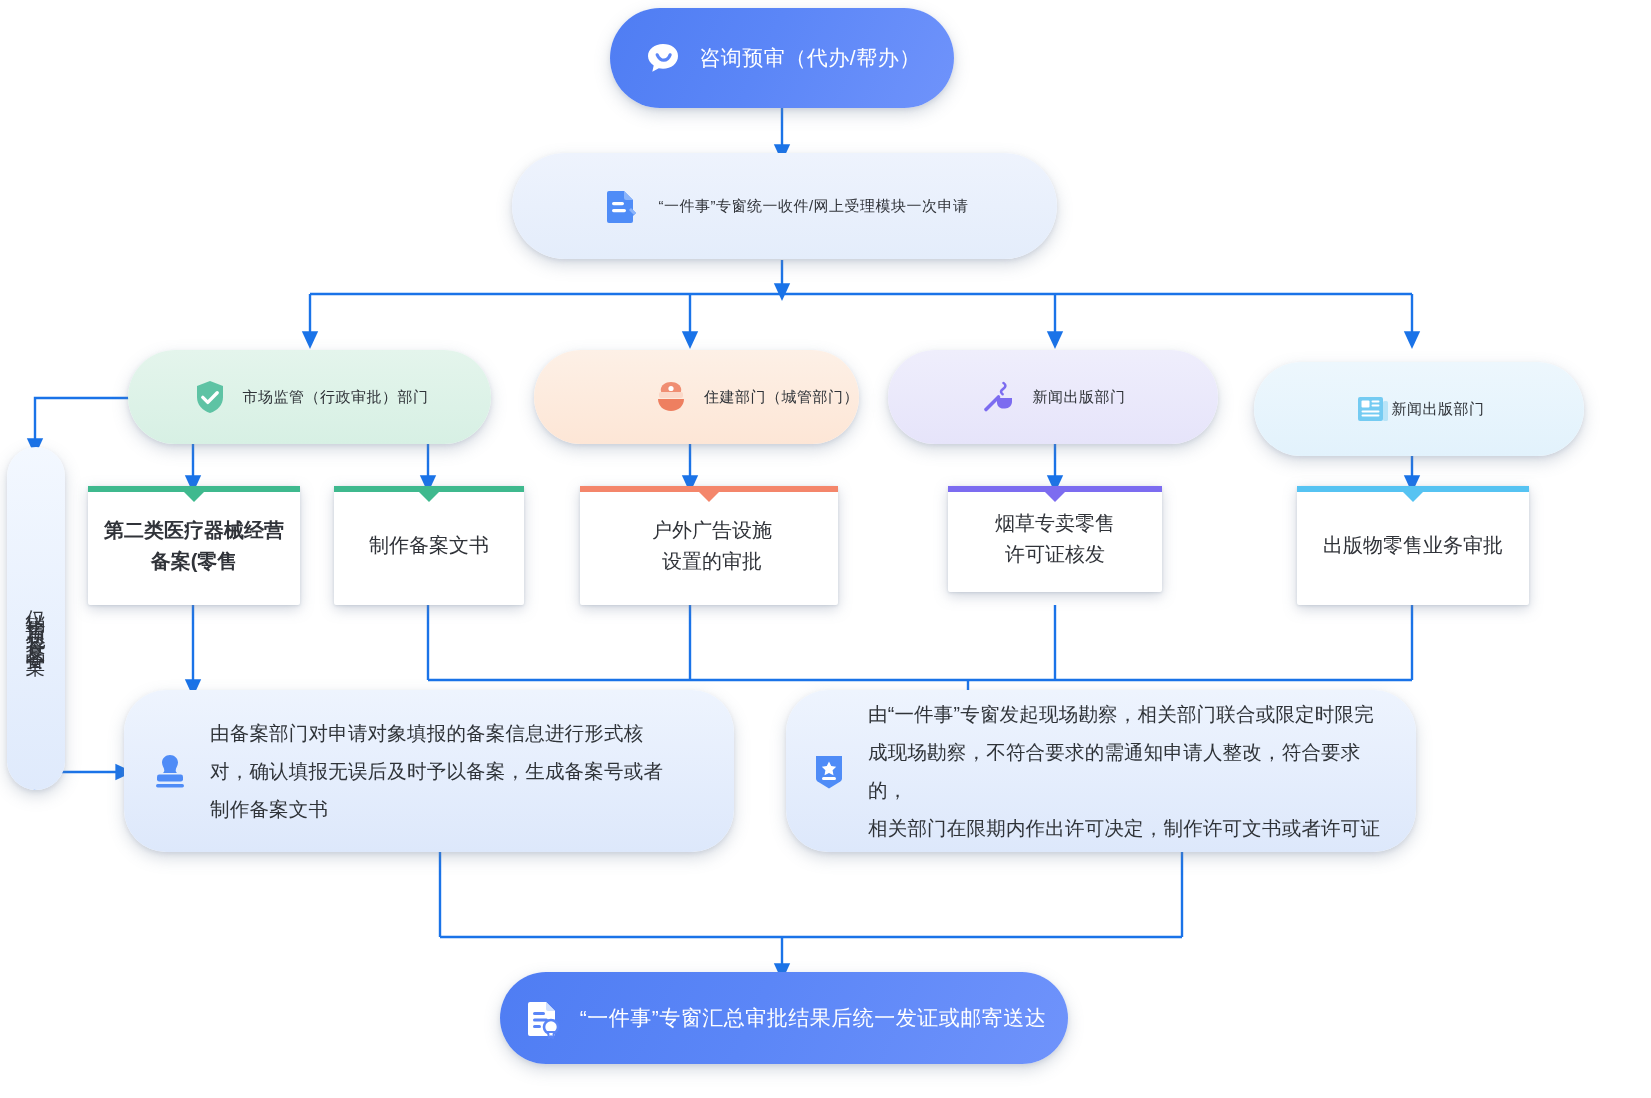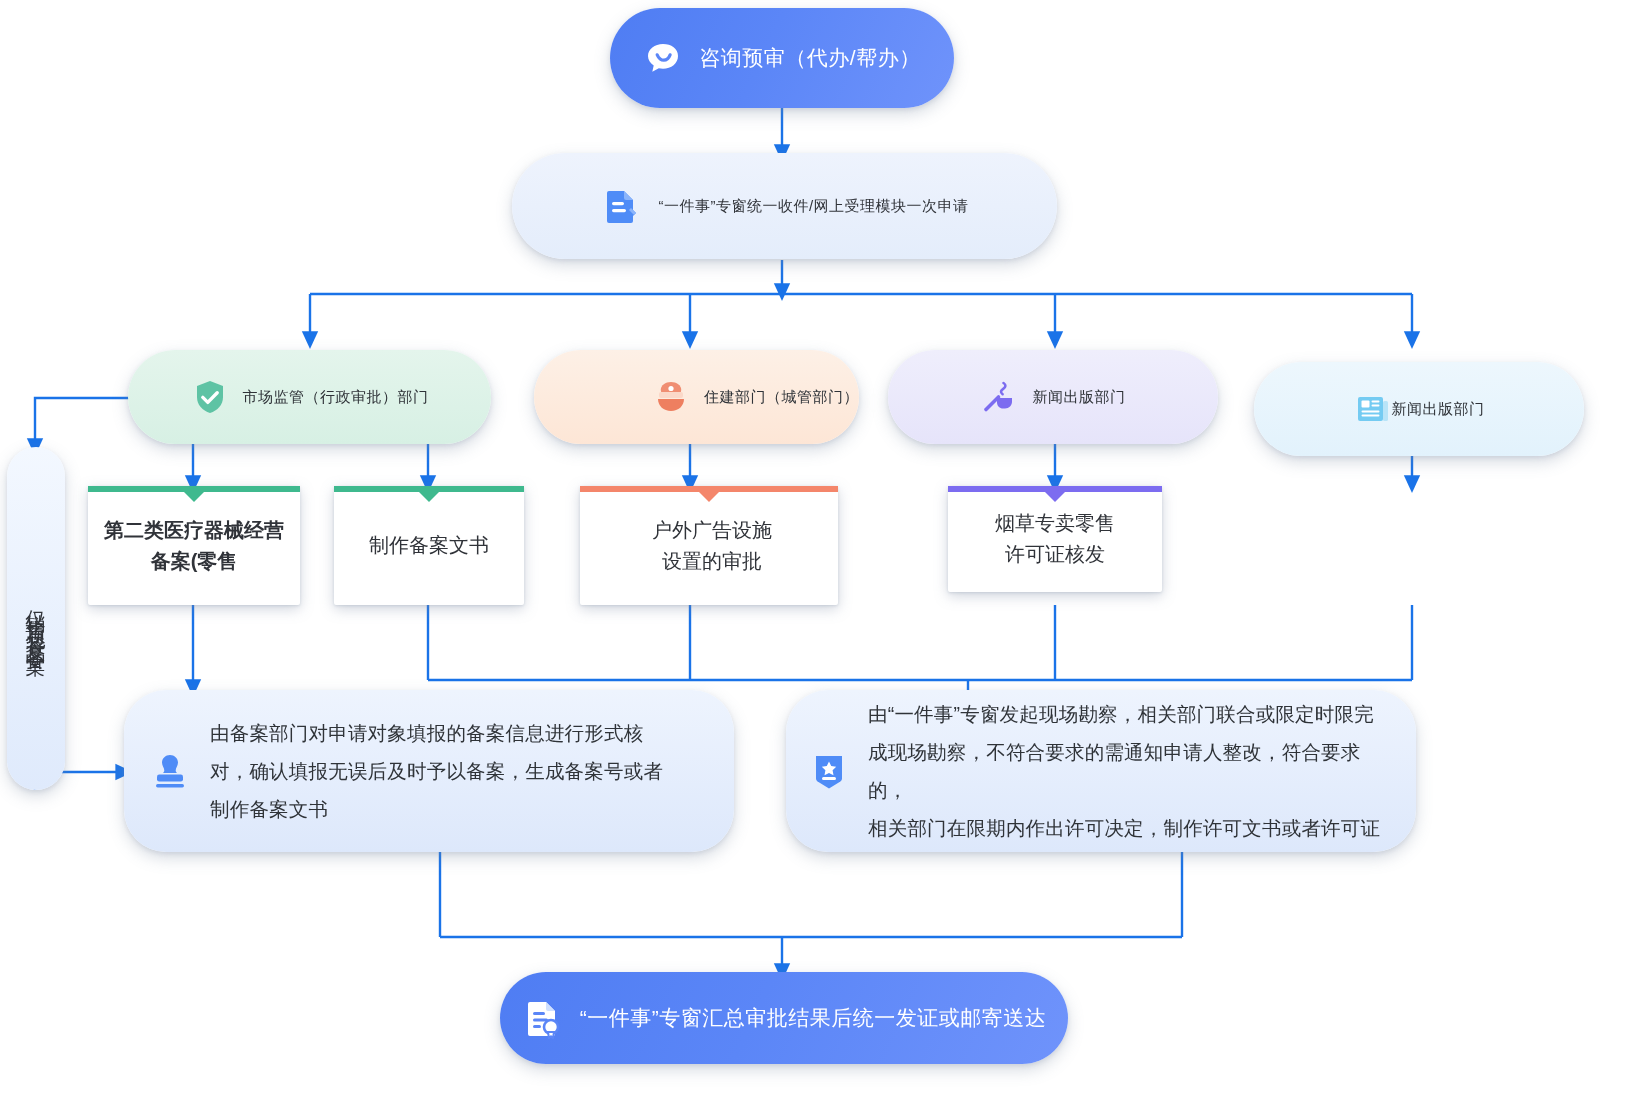--- a/index.html
+++ b/index.html
@@ -300,20 +300,25 @@
 设置的审批</span>
   </div>
 
   <div class="node card" style="left:948px; top:486px; width:214px; height:106px;">
     <span class="cbar" style="background:#7c6cf0;"></span>
     <span class="cnotch" style="border-top:10px solid #7c6cf0;"></span>
     <span class="ctext">烟草专卖零售
 许可证核发</span>
   </div>
 
+  <div class="node card" style="left:1297px; top:486px; width:232px; height:119px;">
+    <span class="cbar" style="background:#56c3f2;"></span>
+    <span class="cnotch" style="border-top:10px solid #56c3f2;"></span>
+    <span class="ctext">出版物零售业务审批</span>
+  </div>
 
   <div class="node descbox" style="left:124px; top:690px; width:610px; height:162px;">
     <span class="dico">
       <svg width="44" height="44" viewBox="0 0 44 44">
         <path d="M22 6c4.4 0 8 3.3 8 7.4 0 3.3-2.3 5.2-2.3 8.1 0 1 .5 1.8 1.4 2.5h-14.2c.9-.7 1.4-1.5 1.4-2.5 0-2.9-2.3-4.8-2.3-8.1C14 9.3 17.6 6 22 6z" fill="#4f8cf7"></path>
         <rect x="9" y="25.5" width="26" height="7" rx="2.2" fill="#4f8cf7"></rect>
         <rect x="8" y="35" width="28" height="3.4" rx="1.7" fill="#4f8cf7"></rect>
       </svg>
     </span>
     <span class="dtext" style="white-space:pre-line;">由备案部门对申请对象填报的备案信息进行形式核

